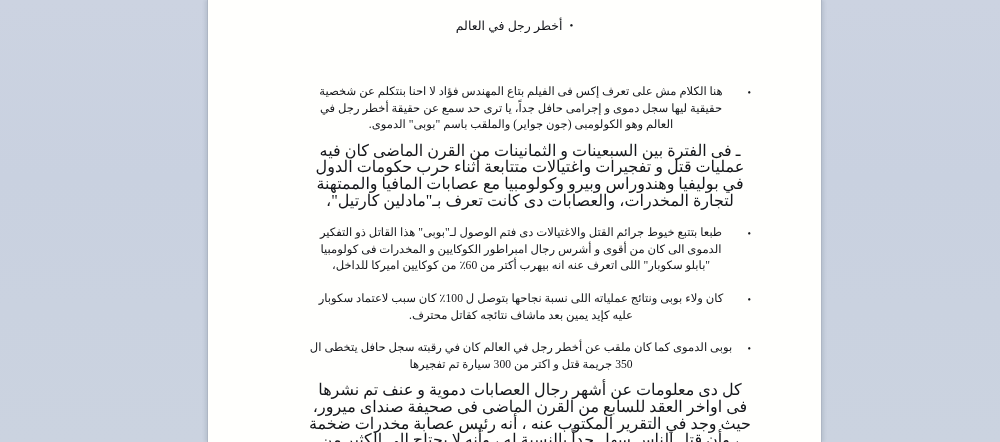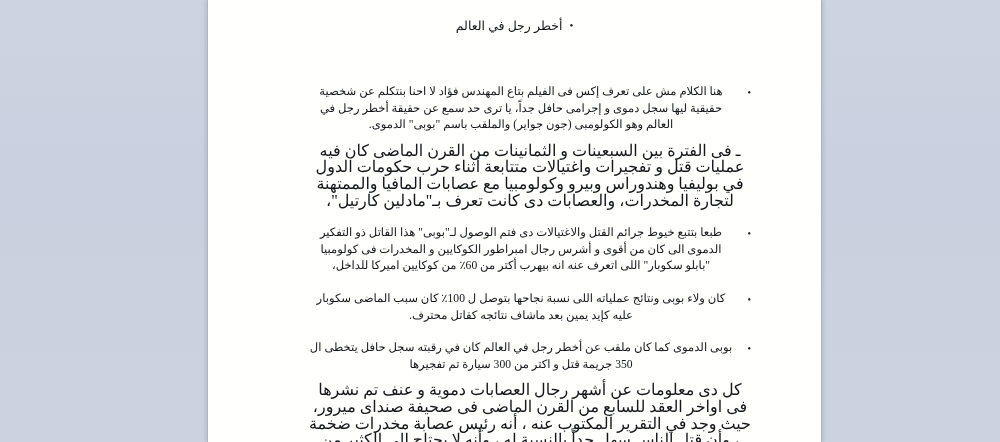--- a/index.html
+++ b/index.html
@@ -134,21 +134,21 @@
 
         <div class="bullet-item">
           <span class="marker">•</span>
           <span class="body">طبعا بتتبع خيوط جرائم القتل والاغتيالات دى فتم الوصول لـ"بوبى" هذا القاتل ذو التفكير الدموى الى كان من أقوى و أشرس رجال امبراطور الكوكايين و المخدرات فى كولومبيا "بابلو سكوبار" اللى اتعرف عنه انه بيهرب أكتر من 60٪ من كوكايين اميركا للداخل،</span>
         </div>
 
         <div class="gap-sm"></div>
 
         <div class="bullet-item">
           <span class="marker">•</span>
-          <span class="body">كان ولاء بوبى ونتائج عملياته اللى نسبة نجاحها بتوصل ل 100٪ كان سبب الماضى سكوبار عليه كإيد يمين بعد ماشاف نتائجه كقاتل محترف.</span>
+          <span class="body">كان ولاء بوبى ونتائج عملياته اللى نسبة نجاحها بتوصل ل 100٪ كان سبب لاعتماد سكوبار عليه كإيد يمين بعد ماشاف نتائجه كقاتل محترف.</span>
         </div>
 
         <div class="gap-sm"></div>
 
         <div class="bullet-item">
           <span class="marker">•</span>
           <span class="body">بوبى الدموى كما كان ملقب عن أخطر رجل في العالم كان في رقبته سجل حافل يتخطى ال 350 جريمة قتل و اكتر من 300 سيارة تم تفجيرها</span>
         </div>
 
         <div class="plain-block">كل دى معلومات عن أشهر رجال العصابات دموية و عنف تم نشرها فى اواخر العقد للسابع من القرن الماضى فى صحيفة صنداى ميرور، حيث وجد في التقرير المكتوب عنه ، أنه رئيس عصابة مخدرات ضخمة ، وأن قتل الناس سهل جداً بالنسبة له ، وأنه لا يحتاج إلى الكثير من الوقت للتفكير وتنفيذ القرار . ، ويظل تحت حراسة مشددة على مدار الساعة.</div>

